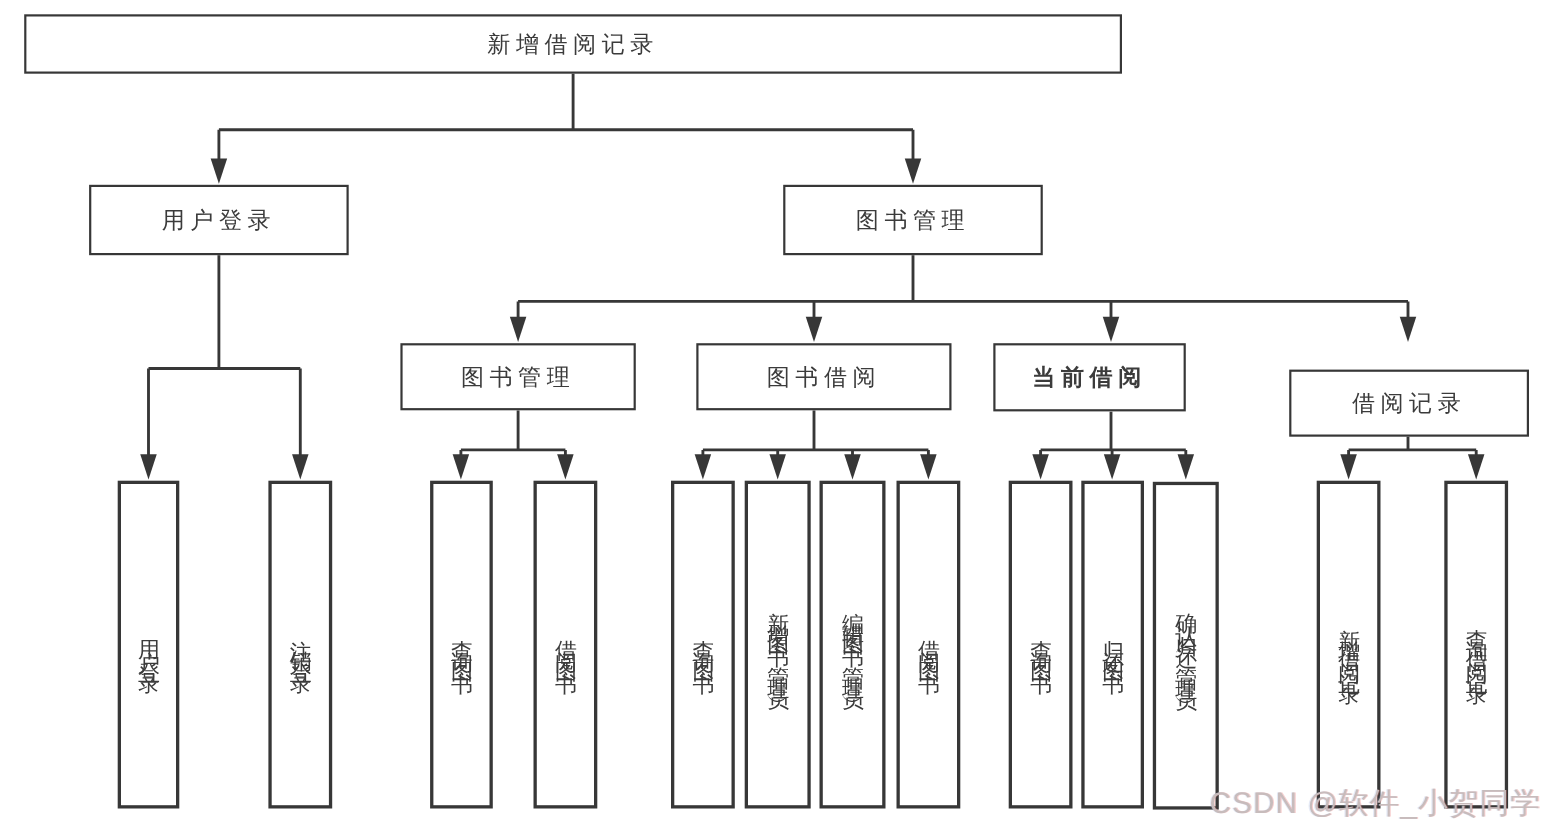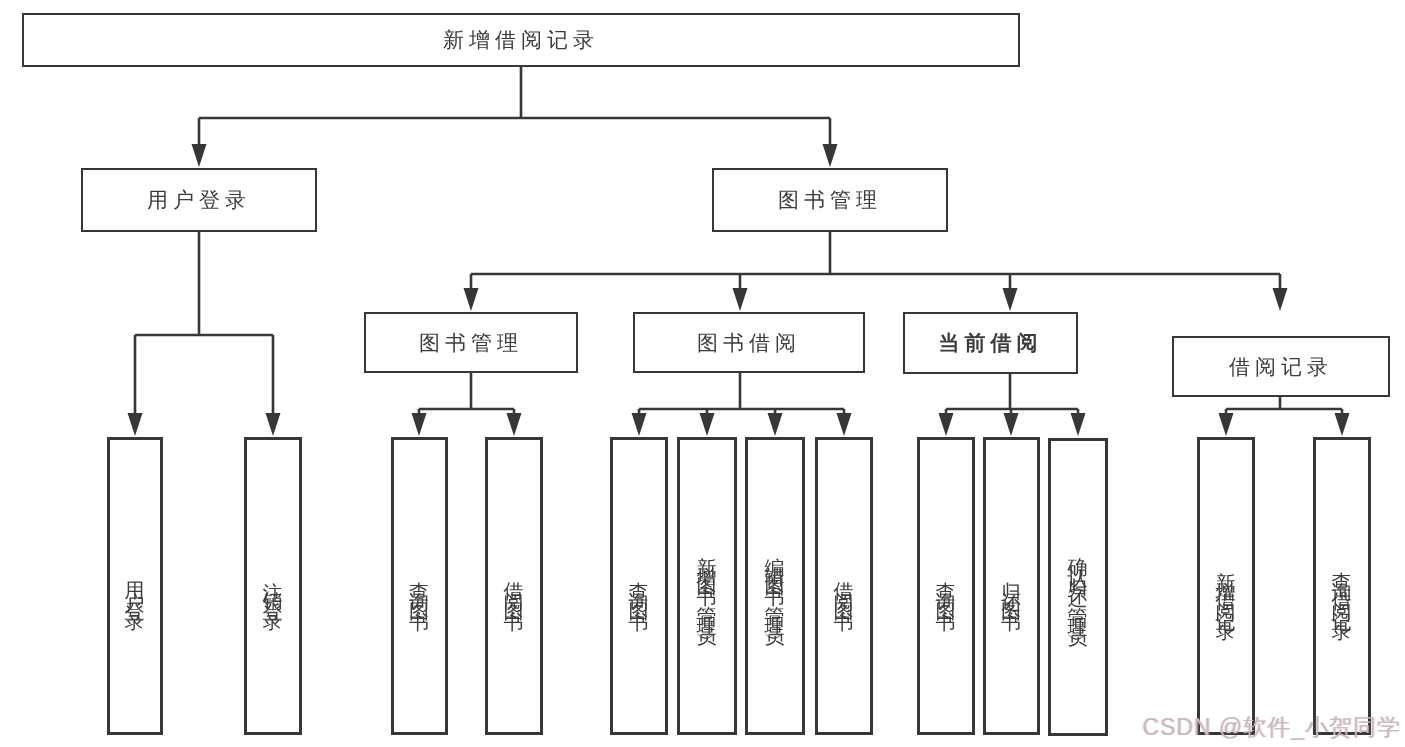--- a/index.html
+++ b/index.html
@@ -27,21 +27,21 @@
   .vbox{
     writing-mode:vertical-rl;
     letter-spacing:10px;
     font-size:20px;
     line-height:1;
     border-width:3px;
   }
   .watermark{
     position:absolute;
     right:4px;top:712px;
-    font-size:23px;
+    font-size:27px;
     letter-spacing:1px;
     color:#c7bcbc;
     text-shadow:1px 0 0 rgba(228,120,120,0.35), -1px 0 0 rgba(150,170,220,0.25);
     z-index:5;
     white-space:nowrap;
   }
 </style>
 </head>
 <body>
 

